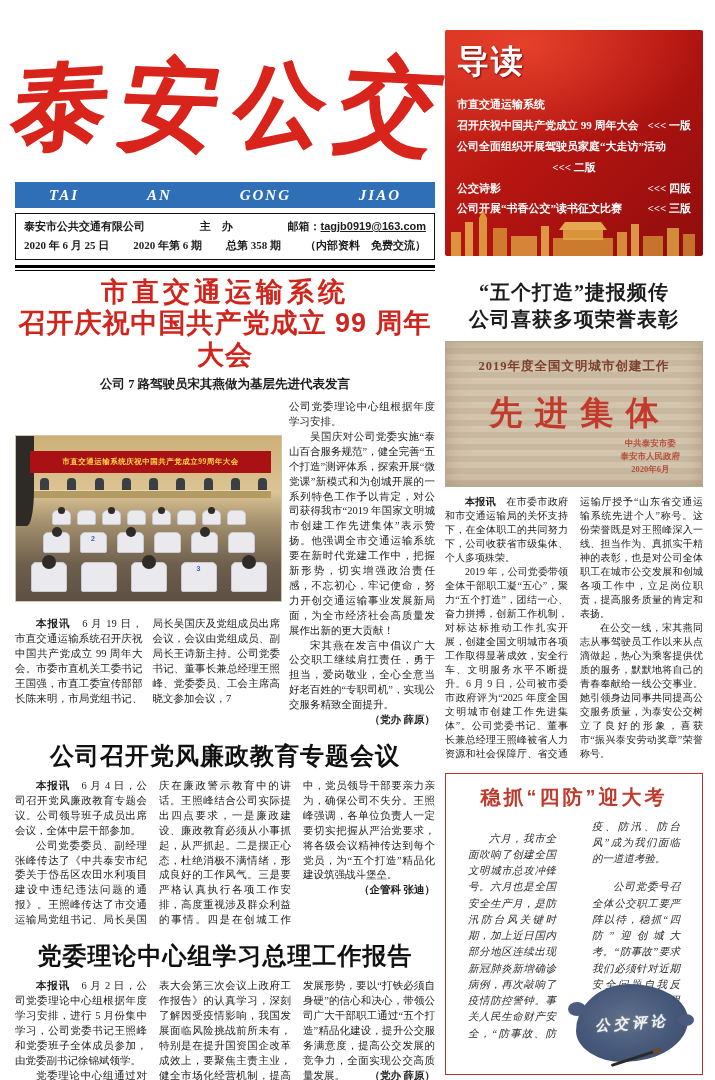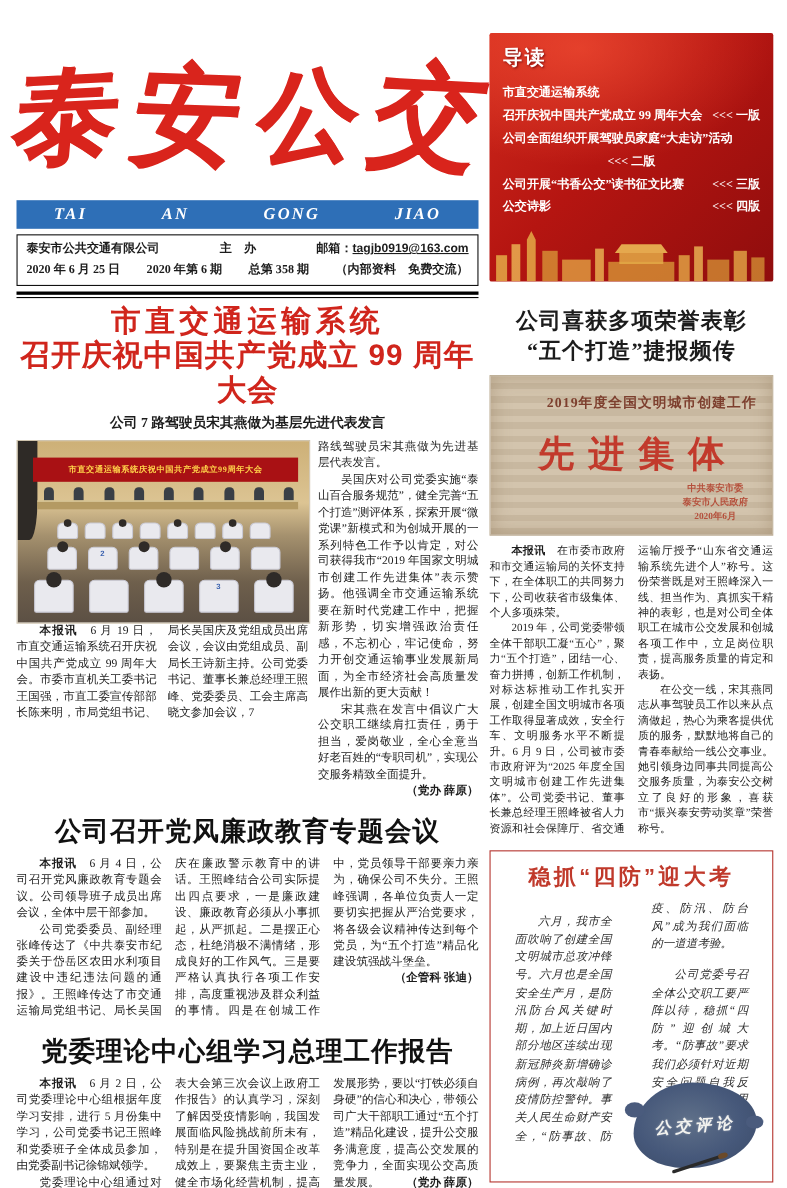--- a/index.html
+++ b/index.html
@@ -21,21 +21,21 @@
   .info-box{border:1px solid #111;margin-top:5px;padding:3px 8px;font-size:11px;font-weight:bold;}
   .info-line{display:flex;justify-content:space-between;line-height:1.75;white-space:nowrap;}
   .info-line .email{text-decoration:underline;font-family:"Liberation Sans",sans-serif;}
   .double-rule{margin-top:5px;border-top:3px solid #000;border-bottom:1px solid #000;height:2px;}
   
   .toc-box{flex:0 0 258px;width:258px;height:226px;position:relative;overflow:hidden;
         background:linear-gradient(135deg,#d12a1c 0%,#b51511 45%,#8f0d0d 100%);
         border-radius:2px;color:#fff;padding:10px 12px;box-sizing:border-box;}
   .toc-box:before{content:"";position:absolute;left:-30px;top:-40px;width:320px;height:180px;
         background:radial-gradient(ellipse at 35% 30%,rgba(255,90,60,.55),rgba(255,90,60,0) 60%);}
-  .toc-title{font-size:18px;font-weight:bold;letter-spacing:2px;position:relative;
+  .toc-title{font-size:32px;font-weight:bold;letter-spacing:2px;position:relative;
         font-family:"Liberation Sans",sans-serif;text-shadow:1px 1px 2px #7a0a0a;}
   .toc-items{position:relative;margin-top:10px;font-size:11px;font-weight:bold;line-height:1.9;}
   .toc-row{display:flex;justify-content:space-between;}
   .toc-ref{white-space:nowrap;}
   .toc-ref-right{text-align:center;}
   .toc-sky{position:absolute;left:0;right:0;bottom:0;height:54px;opacity:.95;}
   
   .main-row{display:flex;gap:10px;margin-top:6px;}
   .left-col{width:420px;flex:0 0 420px;}
   .right-col{width:258px;flex:0 0 258px;}
@@ -45,24 +45,24 @@
   .a1-h .l1{font-size:27px;letter-spacing:4px;}
   .a1-h .l2{font-size:27px;letter-spacing:1px;}
   .a1-sub{text-align:center;font-weight:bold;font-size:12.5px;margin-top:4px;}
   .a1-body{display:flex;gap:9px;margin-top:7px;}
   .a1-left{width:265px;flex:0 0 265px;}
   .a1-right{flex:1;}
   .news-text{font-size:10.5px;line-height:1.42;text-align:justify;}
   .news-text p{margin:0;text-indent:2em;}
   .news-text .lead{font-weight:bold;}
   .credit{float:right;font-weight:bold;}
-  .a1-under{margin-top:0;columns:2;column-gap:10px;}
+  .a1-under{margin-top:15px;columns:2;column-gap:10px;}
   
   .photo{position:relative;width:265px;height:165px;overflow:hidden;border:1px solid #cfc4ae;
-        background:linear-gradient(#cdb077 0%,#dcc493 34%,#a5916e 52%,#6e5f4c 78%,#5c5044 100%);}
+        background:linear-gradient(#cdb077 0%,#dcc493 34%,#a5916e 52%,#6e5f4c 78%,#5c5044 100%);margin-top:35px;}
   .photo .curtain{position:absolute;left:0;top:0;width:18px;height:90px;background:#2e2a26;
         border-radius:0 0 40% 0;}
   .photo .banner{position:absolute;top:15px;left:14px;right:10px;height:22px;background:#a91114;
         color:#ffd24a;display:flex;align-items:center;justify-content:center;
         font-size:7.5px;font-weight:bold;letter-spacing:.5px;white-space:nowrap;overflow:hidden;}
   .photo .rostrum{position:absolute;top:42px;left:24px;right:14px;display:flex;
         justify-content:space-between;}
   .photo .figure{width:9px;height:12px;background:#3a3f46;border-radius:4px 4px 0 0;}
   .photo .rostrum-table{position:absolute;top:54px;left:18px;right:10px;height:7px;
         background:#b49a63;border-top:1px solid #e8d9ae;}
@@ -76,21 +76,21 @@
   .sec-h{font-family:"Liberation Sans","DejaVu Sans",sans-serif;font-weight:bold;color:#111;
         text-align:center;font-size:24px;letter-spacing:1px;margin-top:12px;}
   .sec-body{margin-top:7px;columns:3;column-gap:12px;}
   
   .honor-h{font-weight:bold;text-align:center;font-size:20px;line-height:1.35;margin-top:2px;
         letter-spacing:1px;}
   .plaque{margin-top:8px;height:146px;position:relative;border:1px solid #b9a98f;
         background:repeating-linear-gradient(180deg,#d3c4ad 0 6px,#c8b8a0 6px 12px);
         box-shadow:inset 0 0 18px rgba(120,95,60,.35);padding:16px 14px 8px;box-sizing:border-box;
         text-align:center;}
-  .plaque .pl-top{color:#7d3f2e;font-size:12.5px;font-weight:bold;letter-spacing:1px;text-align:right;}
+  .plaque .pl-top{color:#7d3f2e;font-size:12.5px;font-weight:bold;letter-spacing:1px;}
   .plaque .pl-main{color:#c23a2c;font-size:33px;font-weight:bold;letter-spacing:.38em;
         margin-top:16px;text-indent:.38em;}
   .plaque .pl-org{position:absolute;right:22px;bottom:10px;color:#b5503c;font-size:8.5px;
         font-weight:bold;line-height:1.5;text-align:center;}
   .honor-text{margin-top:8px;height:270px;columns:2;column-gap:12px;column-fill:auto;
         font-size:10px;line-height:1.4;}
   
   .comm-box{margin-top:8px;border:1.5px solid #b5342e;height:302px;position:relative;
         padding:8px 10px;box-sizing:border-box;background:#fff;}
   .comm-title{color:#c0392b;font-weight:bold;font-size:20px;text-align:center;letter-spacing:3px;
@@ -154,26 +154,26 @@
       <div class="toc-title">导读</div>
       <div class="toc-items">
         <div>市直交通运输系统</div>
         <div class="toc-row">
           <span>召开庆祝中国共产党成立 99 周年大会</span>
           <span class="toc-ref">&lt;&lt;&lt; 一版</span>
         </div>
         <div>公司全面组织开展驾驶员家庭“大走访”活动</div>
         <div class="toc-ref-right">&lt;&lt;&lt; 二版</div>
         <div class="toc-row">
+          <span>公交诗影</span>
+          <span class="toc-ref">&lt;&lt;&lt; 四版</span>
+        </div>
+        <div class="toc-row">
           <span>公司开展“书香公交”读书征文比赛</span>
           <span class="toc-ref">&lt;&lt;&lt; 三版</span>
-        </div>
-        <div class="toc-row">
-          <span>公交诗影</span>
-          <span class="toc-ref">&lt;&lt;&lt; 四版</span>
         </div>
       </div>
       <svg class="toc-sky" viewBox="0 0 258 54" preserveAspectRatio="none">
         <rect x="6" y="30" width="10" height="24" fill="#e8b34a" opacity=".85"></rect>
         <rect x="20" y="20" width="8" height="34" fill="#f0c25a" opacity=".8"></rect>
         <polygon points="34,54 34,16 38,8 42,16 42,54" fill="#e8b34a" opacity=".85"></polygon>
         <rect x="48" y="26" width="14" height="28" fill="#d99c3a" opacity=".8"></rect>
         <rect x="66" y="34" width="26" height="20" fill="#e8b34a" opacity=".75"></rect>
         <rect x="96" y="24" width="8" height="30" fill="#f0c25a" opacity=".8"></rect>
         <rect x="108" y="36" width="60" height="18" fill="#d99c3a" opacity=".8"></rect>
@@ -263,21 +263,21 @@
                 <div class="chair" style="width: 34px; height: 28px;">
                   <div class="head" style="width: 14px; height: 14px; position: absolute; top: -8.4px; left: 10px;"></div>
                 </div>
               </div>
           </div>
           <div class="news-text a1-under">
             <p><span class="lead">本报讯</span>　<span>6 月 19 日，市直交通运输系统召开庆祝中国共产党成立 99 周年大会。市委市直机关工委书记王国强，市直工委宣传部部长陈来明，市局党组书记、局长吴国庆及党组成员出席会议，会议由党组成员、副局长王诗新主持。公司党委书记、董事长兼总经理王照峰、党委委员、工会主席高晓文参加会议，7</span></p>
           </div>
         </div>
         <div class="a1-right news-text">
-          <p style="text-indent:0;"><span>路线驾驶员宋其燕做为先进基层代表发言。</span></p>
+          <p style="text-indent:0;"><span>公司党委理论中心组根据年度学习安排。</span></p>
           <p><span>吴国庆对公司党委实施“泰山百合服务规范”，健全完善“五个打造”测评体系，探索开展“微党课”新模式和为创城开展的一系列特色工作予以肯定，对公司获得我市“2019 年国家文明城市创建工作先进集体”表示赞扬。他强调全市交通运输系统要在新时代党建工作中，把握新形势，切实增强政治责任感，不忘初心，牢记使命，努力开创交通运输事业发展新局面，为全市经济社会高质量发展作出新的更大贡献！</span></p>
           <p><span>宋其燕在发言中倡议广大公交职工继续肩扛责任，勇于担当，爱岗敬业，全心全意当好老百姓的“专职司机”，实现公交服务精致全面提升。</span><span class="credit">（党办 薛原）</span></p>
         </div>
       </div>
 
       <div class="sec-h">公司召开党风廉政教育专题会议</div>
       <div class="sec-body news-text">
         <p><span class="lead">本报讯</span>　<span>6 月 4 日，公司召开党风廉政教育专题会议。公司领导班子成员出席会议，全体中层干部参加。</span></p>
         <p><span>公司党委委员、副经理张峰传达了《中共泰安市纪委关于岱岳区农田水利项目建设中违纪违法问题的通报》。王照峰传达了市交通运输局党组书记、局长吴国庆在廉政警示教育中的讲话。王照峰结合公司实际提出四点要求，一是廉政建设、廉政教育必须从小事抓起，从严抓起。二是摆正心态，杜绝消极不满情绪，形成良好的工作风气。三是要严格认真执行各项工作安排，高度重视涉及群众利益的事情。四是在创城工作中，党员领导干部要亲力亲为，确保公司不失分。王照峰强调，各单位负责人一定要切实把握从严治党要求，将各级会议精神传达到每个党员，为“五个打造”精品化建设筑强战斗堡垒。</span><span class="credit">（企管科 张迪）</span></p>
       </div>
@@ -286,22 +286,22 @@
       <div class="sec-body news-text">
         <p><span class="lead">本报讯</span>　<span>6 月 2 日，公司党委理论中心组根据年度学习安排，进行 5 月份集中学习，公司党委书记王照峰和党委班子全体成员参加，由党委副书记徐锦斌领学。</span></p>
         <p><span>党委理论中心组通过对《李克强总理在 2020 年 5 月 22 日在第十三届全国人民代表大会第三次会议上政府工作报告》的认真学习，深刻了解因受疫情影响，我国发展面临风险挑战前所未有，特别是在提升国资国企改革成效上，要聚焦主责主业，健全市场化经营机制，提高核心竞争力。王照峰强调，党委班子成员要认清当前的发展形势，要以“打铁必须自身硬”的信心和决心，带领公司广大干部职工通过“五个打造”精品化建设，提升公交服务满意度，提高公交发展的竞争力，全面实现公交高质量发展。</span><span class="credit">（党办 薛原）</span></p>
       </div>
 
     </div>
 
     <div class="right-col">
 
       <div class="honor-h">
+        <div>“五个打造”捷报频传</div>
         <div>公司喜获多项荣誉表彰</div>
-        <div>“五个打造”捷报频传</div>
       </div>
 
       <div class="plaque">
         <div class="pl-top">2019年度全国文明城市创建工作</div>
         <div class="pl-main">先进集体</div>
         <div class="pl-org">
           <div>中共泰安市委</div>
           <div>泰安市人民政府</div>
           <div>2020年6月</div>
         </div>

